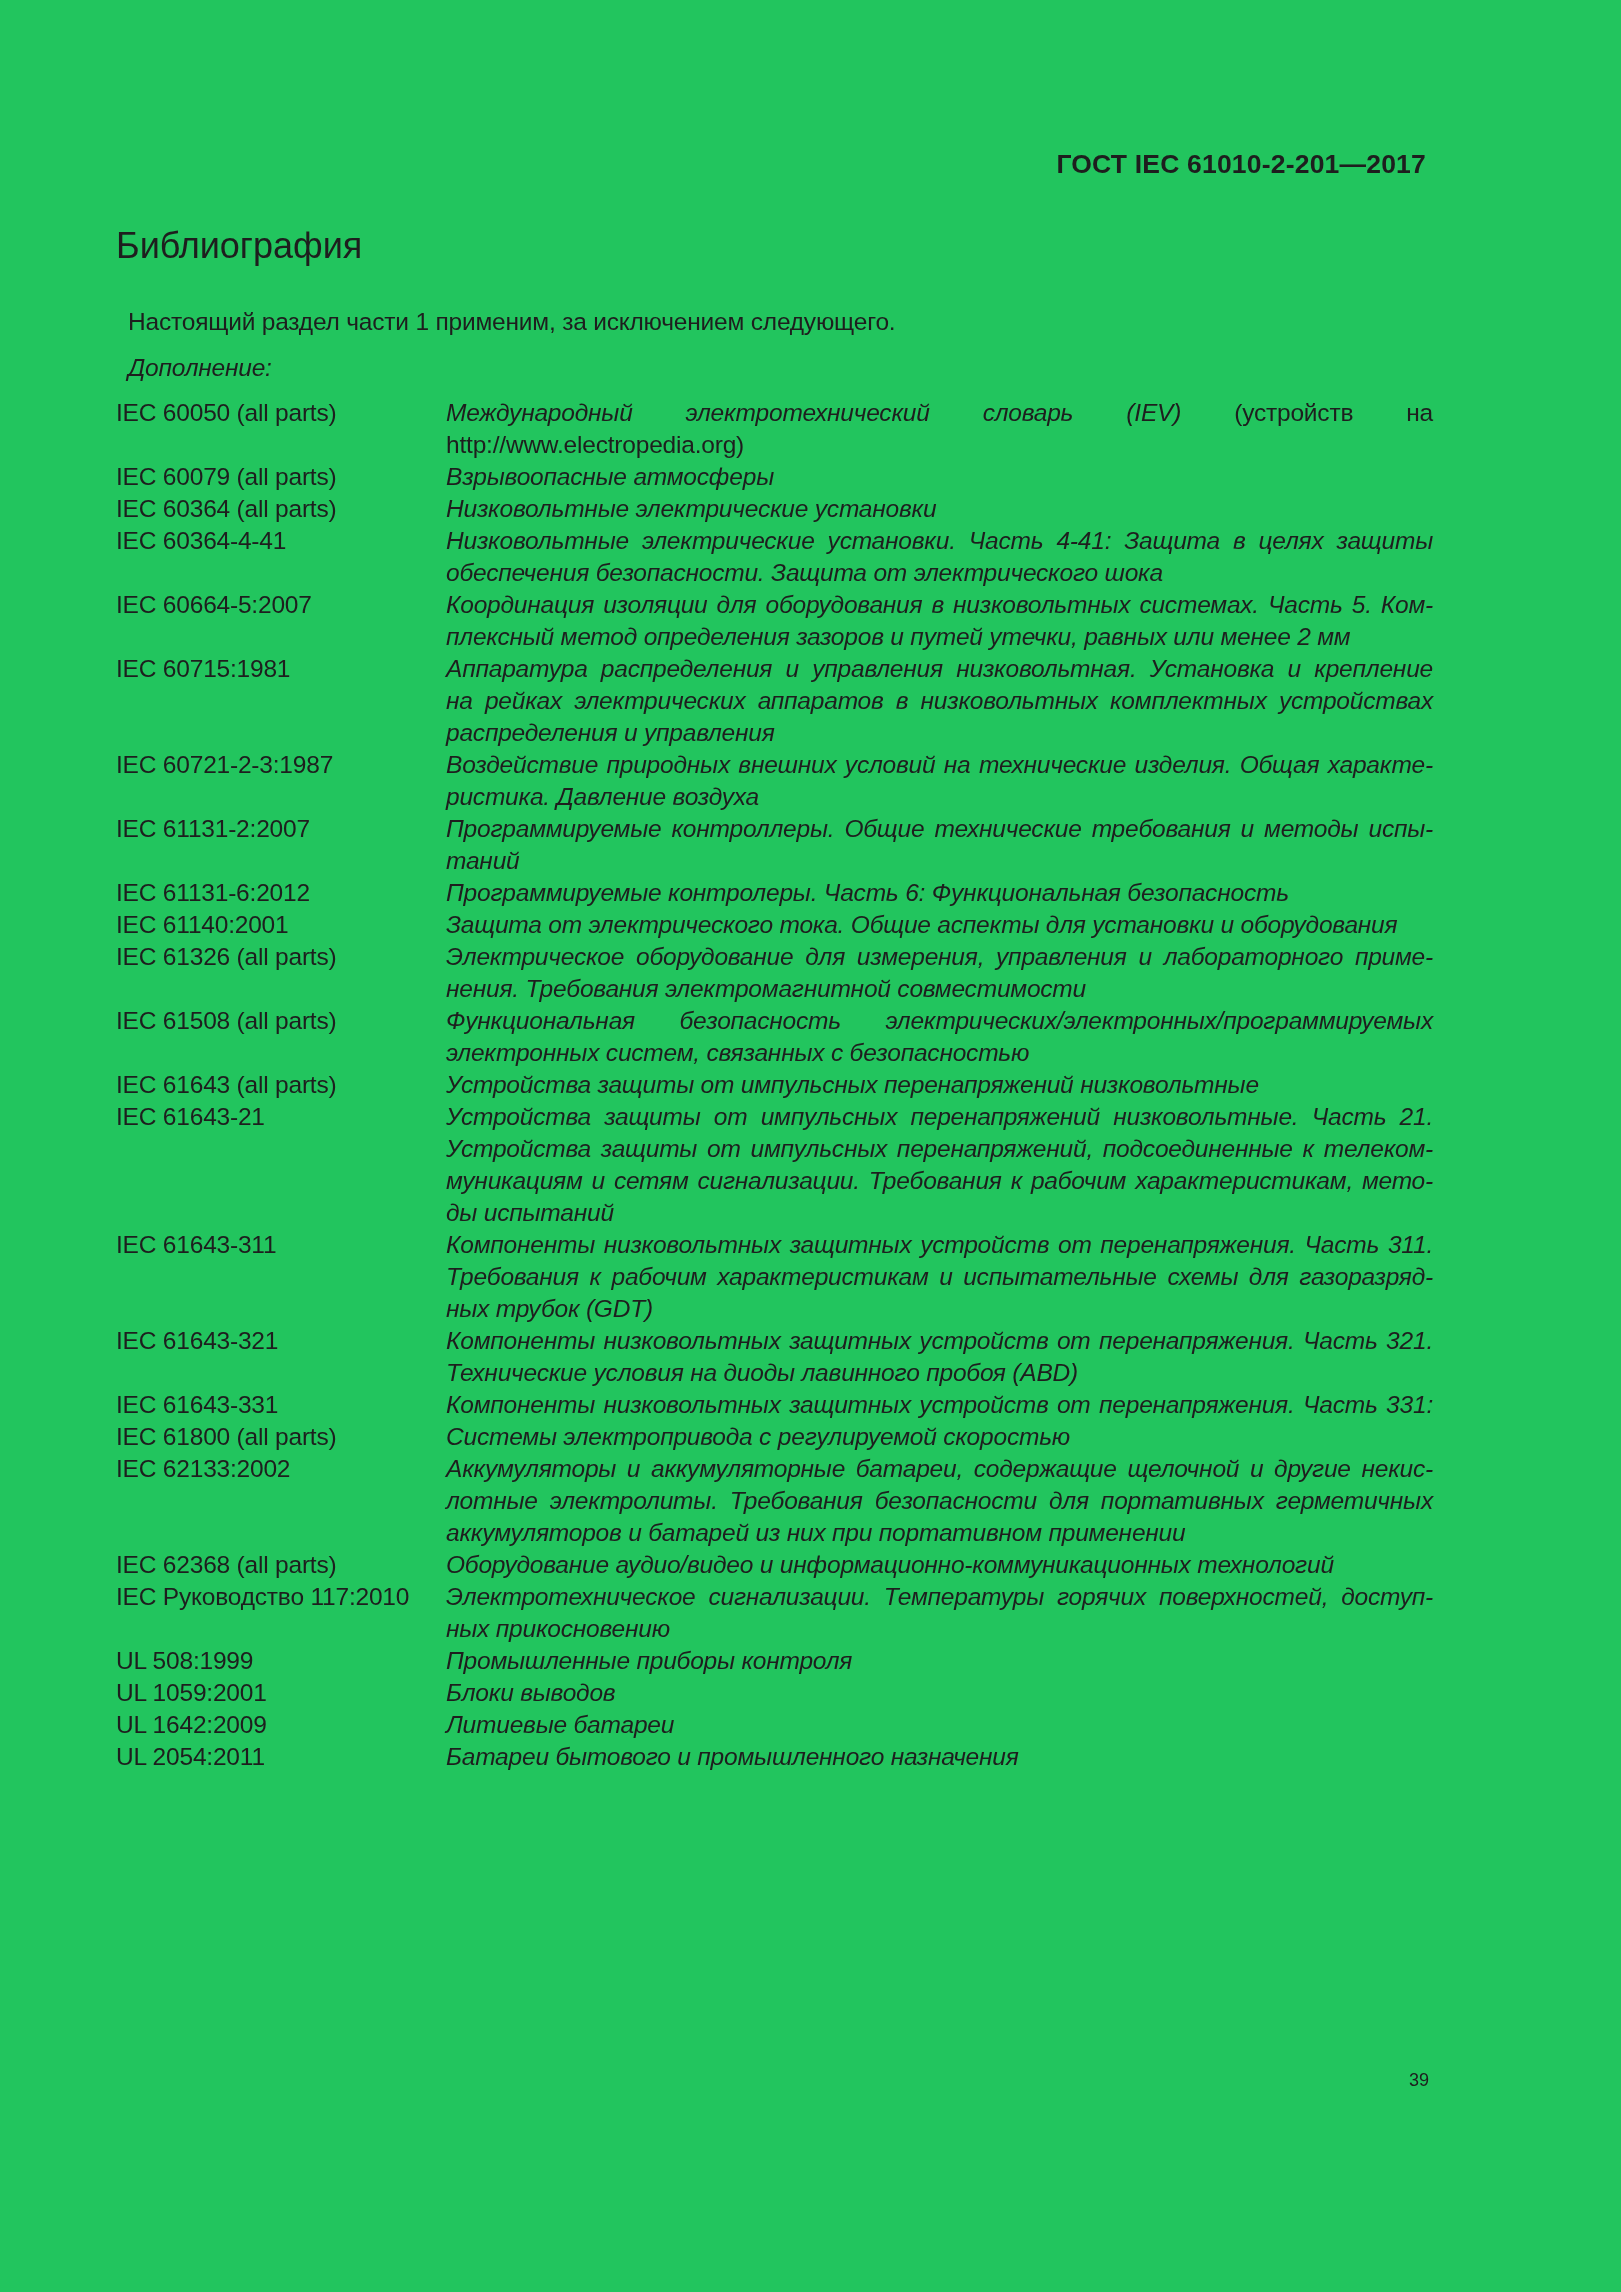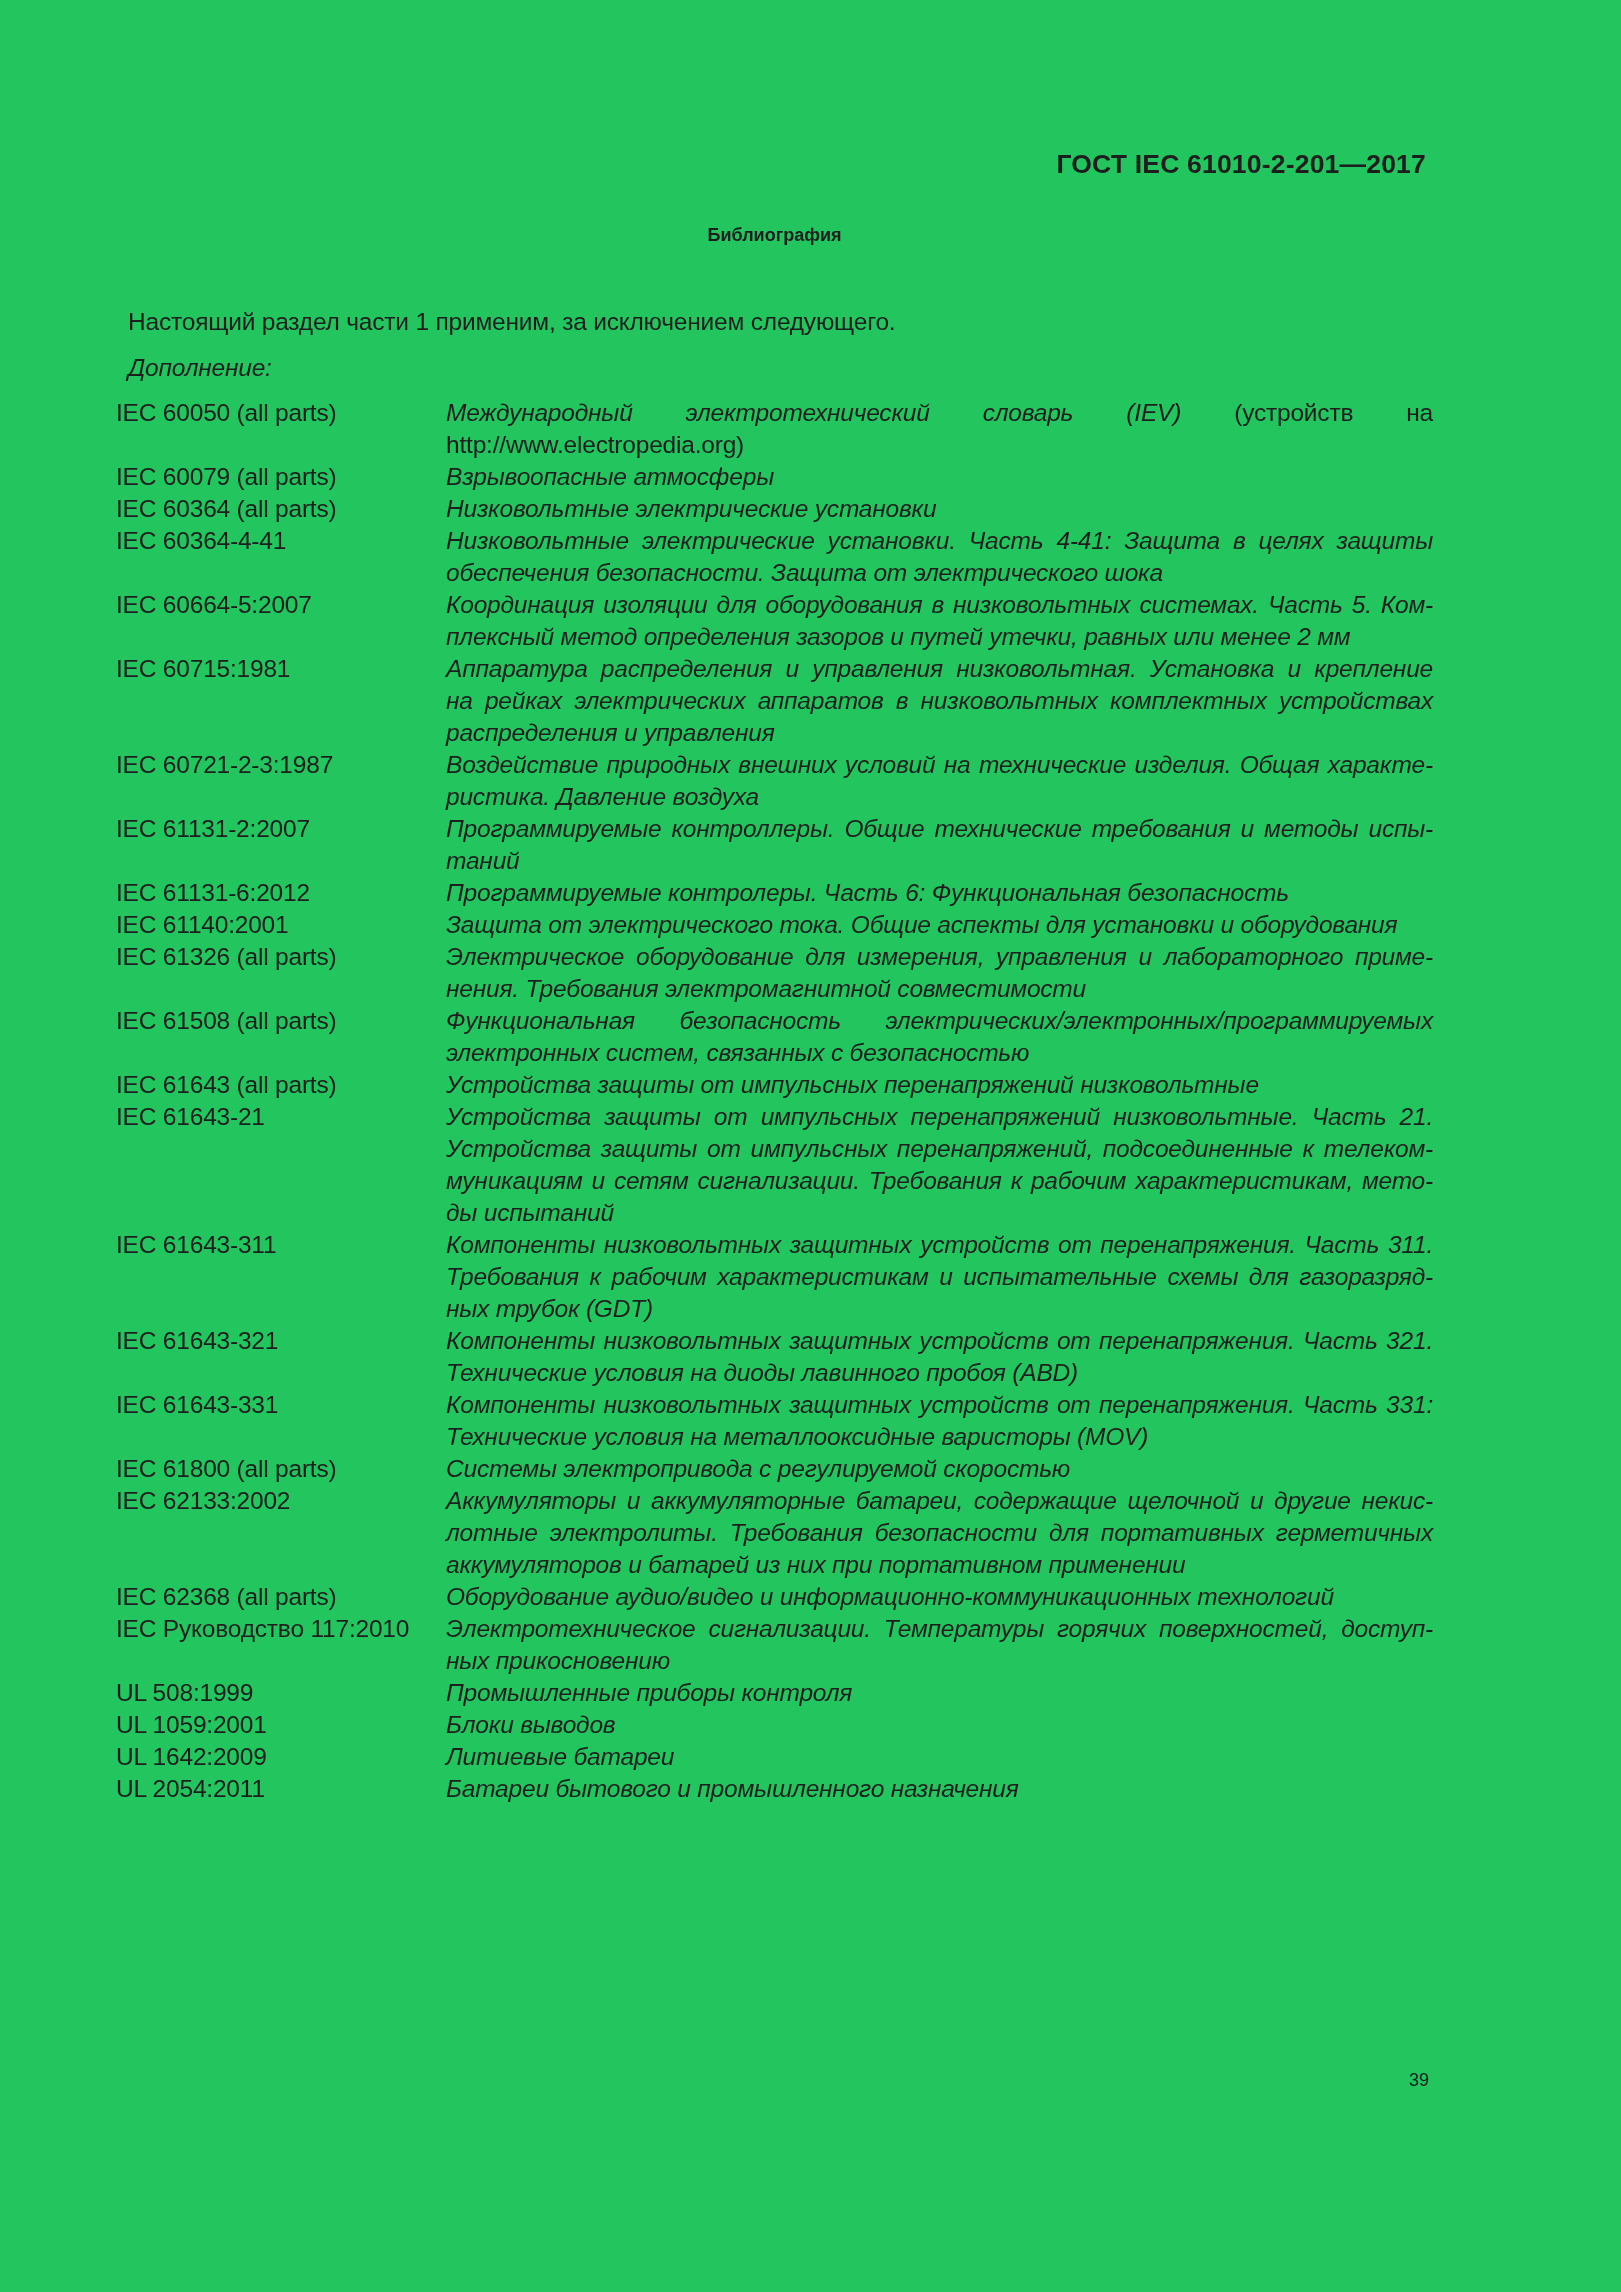--- a/index.html
+++ b/index.html
@@ -26,23 +26,23 @@
     font-weight: bold;
     letter-spacing: 0.2px;
     white-space: nowrap;
   }
   .doc-title {
     position: absolute;
     top: 225px;
     left: 116px;
     width: 1317px;
     margin: 0;
-    text-align: center;
-    font-size: 18px;
-    font-weight: bold;
+    text-align: left;
+    font-size: 36px;
+    font-weight: normal;
   }
   .content {
     position: absolute;
     top: 293px;
     left: 116px;
     width: 1317px;
     font-size: 24.5px;
     line-height: 32px;
     letter-spacing: -0.2px;
   }
@@ -196,21 +196,20 @@
           <div class="ref">IEC 61643-321</div>
           <div class="desc">
             <div class="desc-line"><span class="it">Компоненты низковольтных защитных устройств от перенапряжения. Часть 321.</span></div>
             <div class="desc-line last"><span class="it">Технические условия на диоды лавинного пробоя (ABD)</span></div>
           </div>
         </div>
         <div class="entry">
           <div class="ref">IEC 61643-331</div>
           <div class="desc">
             <div class="desc-line"><span class="it">Компоненты низковольтных защитных устройств от перенапряжения. Часть 331:</span></div>
-            <div class="desc-line last"><span class="it">Технические условия на металлооксидные варисторы (MOV)</span></div>
           </div>
         </div>
         <div class="entry">
           <div class="ref">IEC 61800 (all parts)</div>
           <div class="desc">
             <div class="desc-line last"><span class="it">Системы электропривода с регулируемой скоростью</span></div>
           </div>
         </div>
         <div class="entry">
           <div class="ref">IEC 62133:2002</div>

